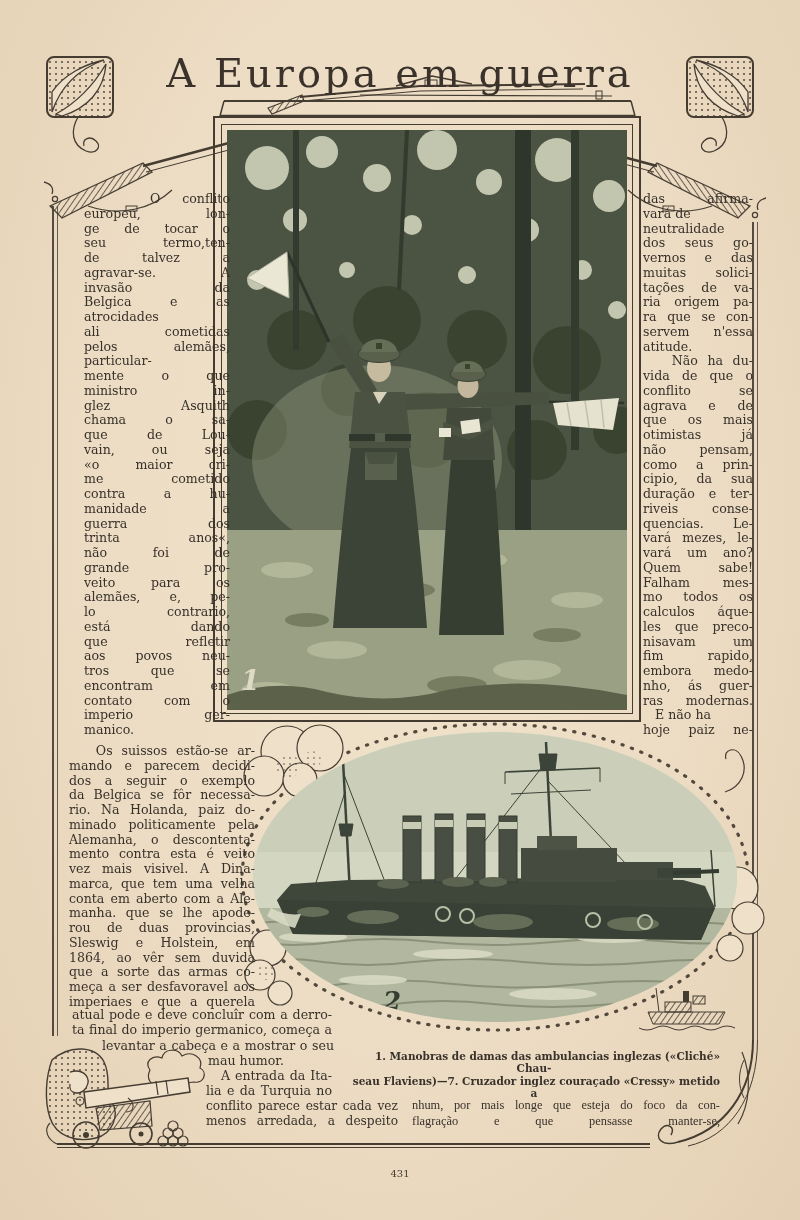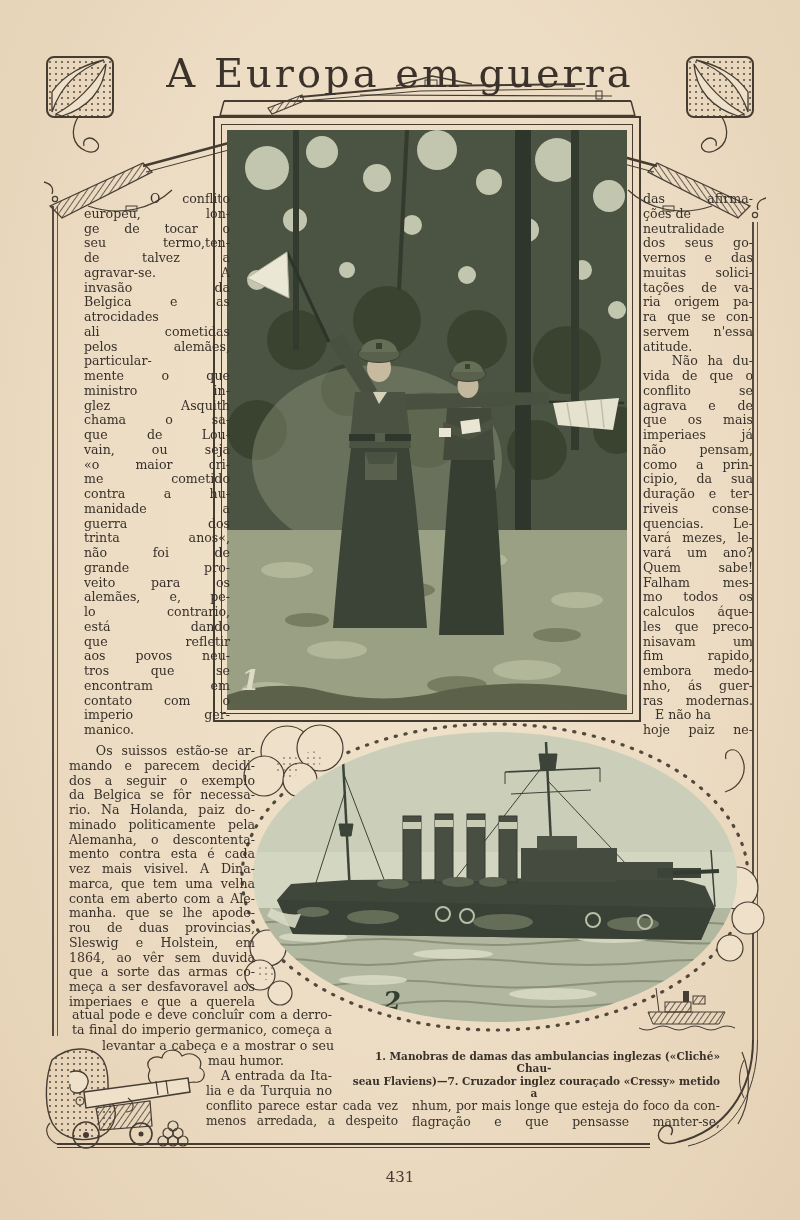--- a/index.html
+++ b/index.html
@@ -14,21 +14,21 @@
   }
   .decor { position:absolute; left:0; top:0; pointer-events:none; }
   .tcol { position:absolute; font-size:12.6px; line-height:14.75px; color:#38312a; }
   .tline { white-space:pre-wrap; text-align:justify; text-align-last:justify; }
   .tline.short { text-align-last:left; }
   .no-just .tline { text-align-last:left; }
   .caption { position:absolute; left:348px; top:1050px; width:372px;
     font-size:10.5px; line-height:12.4px; font-weight:bold; color:#39322b; }
   .caption .tline { text-align:right; text-align-last:center; }
   .pagenum { position:absolute; left:0; right:0; top:1168px; text-align:center;
-    font-size:15px; color:#443b32; }
+    font-size:10px; color:#443b32; }
   .frame-outer { position:absolute; left:213px; top:116px; width:428px; height:606px;
     border:2.5px solid #443b31; box-sizing:border-box; }
   .frame-inner { position:absolute; left:221px; top:124px; width:412px; height:590px;
     border:1.2px solid #443b31; box-sizing:border-box; }
   .photo1 { position:absolute; left:227px; top:130px; width:400px; height:580px; overflow:hidden; }
   .photo2 { position:absolute; left:253px; top:732px; width:484px; height:290px;
     border-radius:50%; overflow:hidden; }
 </style>
 </head>
 <body>
@@ -379,36 +379,36 @@
       <div class="tline">aos povos neu-</div>
       <div class="tline">tros que se</div>
       <div class="tline">encontram em</div>
       <div class="tline">contato com o</div>
       <div class="tline">imperio ger-</div>
       <div class="tline short">manico.</div>
     </div>
 
   <div class="tcol" style="left:643px; top:192px; width:110px;">
       <div class="tline">das afirma-</div>
-      <div class="tline short">ções de</div>
+      <div class="tline short">vará de</div>
       <div class="tline">neutralidade</div>
       <div class="tline">dos seus go-</div>
       <div class="tline">vernos e das</div>
       <div class="tline">muitas solici-</div>
       <div class="tline">tações de va-</div>
       <div class="tline">ria origem pa-</div>
       <div class="tline">ra que se con-</div>
       <div class="tline">servem n'essa</div>
       <div class="tline short">atitude.</div>
       <div class="tline">   Não ha du-</div>
       <div class="tline">vida de que o</div>
       <div class="tline">conflito se</div>
       <div class="tline">agrava e de</div>
       <div class="tline">que os mais</div>
-      <div class="tline">imperiaes já</div>
+      <div class="tline">otimistas já</div>
       <div class="tline">não pensam,</div>
       <div class="tline">como a prin-</div>
       <div class="tline">cipio, da sua</div>
       <div class="tline">duração e ter-</div>
       <div class="tline">riveis conse-</div>
       <div class="tline">quencias. Le-</div>
       <div class="tline">vará mezes, le-</div>
       <div class="tline">vará um ano?</div>
       <div class="tline">Quem sabe!</div>
       <div class="tline">Falham mes-</div>
@@ -425,21 +425,21 @@
     </div>
 
   <div class="tcol" style="left:69px; top:744px; width:186px;">
       <div class="tline">   Os suissos estão-se ar-</div>
       <div class="tline">mando e parecem decidi-</div>
       <div class="tline">dos a seguir o exemplo</div>
       <div class="tline">da Belgica se fôr necessa-</div>
       <div class="tline">rio. Na Holanda, paiz do-</div>
       <div class="tline">minado politicamente pela</div>
       <div class="tline">Alemanha, o descontenta-</div>
-      <div class="tline">mento contra esta é cada</div>
+      <div class="tline">mento contra esta é veito</div>
       <div class="tline">vez mais visivel. A Dina-</div>
       <div class="tline">marca, que tem uma velha</div>
       <div class="tline">conta em aberto com a Ale-</div>
       <div class="tline">manha. que se lhe apode-</div>
       <div class="tline">rou de duas provincias,</div>
       <div class="tline">Sleswig e Holstein, em</div>
       <div class="tline">1864, ao vêr sem duvida</div>
       <div class="tline">que a sorte das armas co-</div>
       <div class="tline">meça a ser desfavoravel aos</div>
       <div class="tline">imperiaes e que a querela</div>
@@ -461,21 +461,21 @@
   <div class="tcol" style="left:206px; top:1069px; width:126px;">
       <div class="tline">   A entrada da Ita-</div>
       <div class="tline">lia e da Turquia no</div>
     </div>
 
   <div class="tcol" style="left:206px; top:1099px; width:192px; font-size:12.2px;">
       <div class="tline">conflito parece estar cada vez</div>
       <div class="tline">menos arredada, a despeito</div>
     </div>
 
-  <div class="tcol" style="left:412px; top:1098px; width:308px; font-size:12.4px; line-height:15.5px;">
+  <div class="tcol" style="left:412px; top:1098px; width:308px; font-size:12.4px; line-height:15.5px;font-family:Liberation Serif, serif;">
       <div class="tline">nhum, por mais longe que esteja do foco da con-</div>
       <div class="tline">flagração e que pensasse manter-se,</div>
     </div>
 
   <div class="caption">
       <div class="tline">1. Manobras de damas das ambulancias inglezas («Cliché» Chau-</div>
       <div class="tline">seau Flaviens)—7. Cruzador inglez couraçado «Cressy» metido a</div>
     </div>
 
   <div class="pagenum">431</div>

